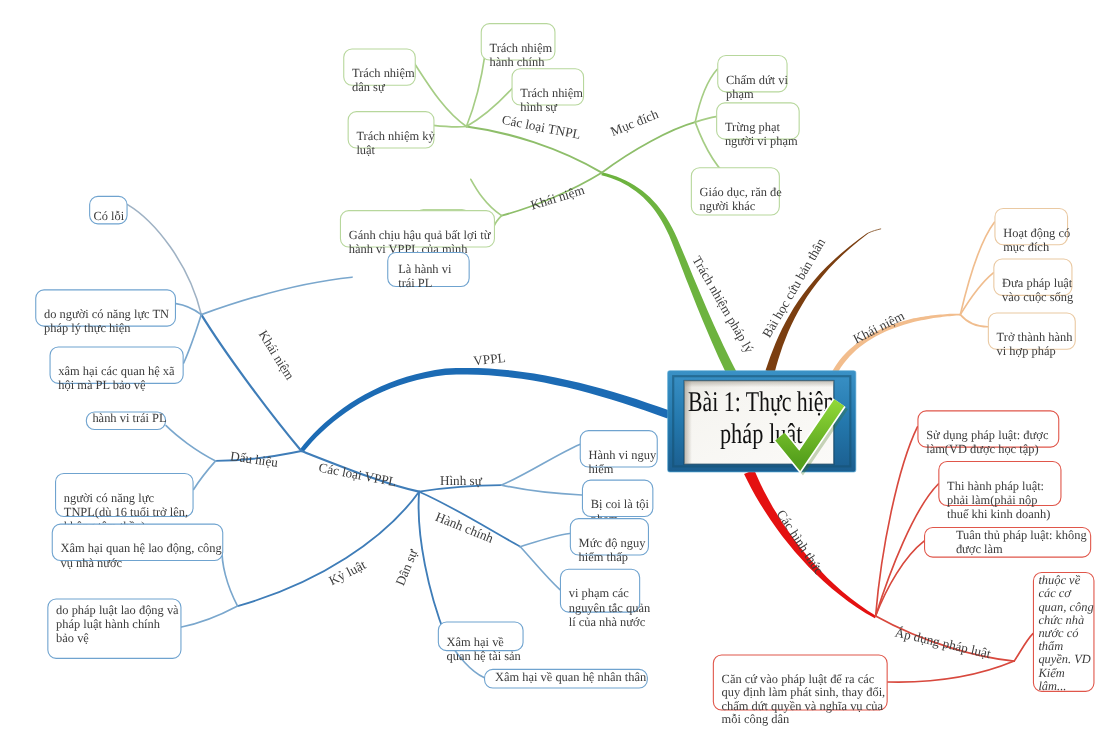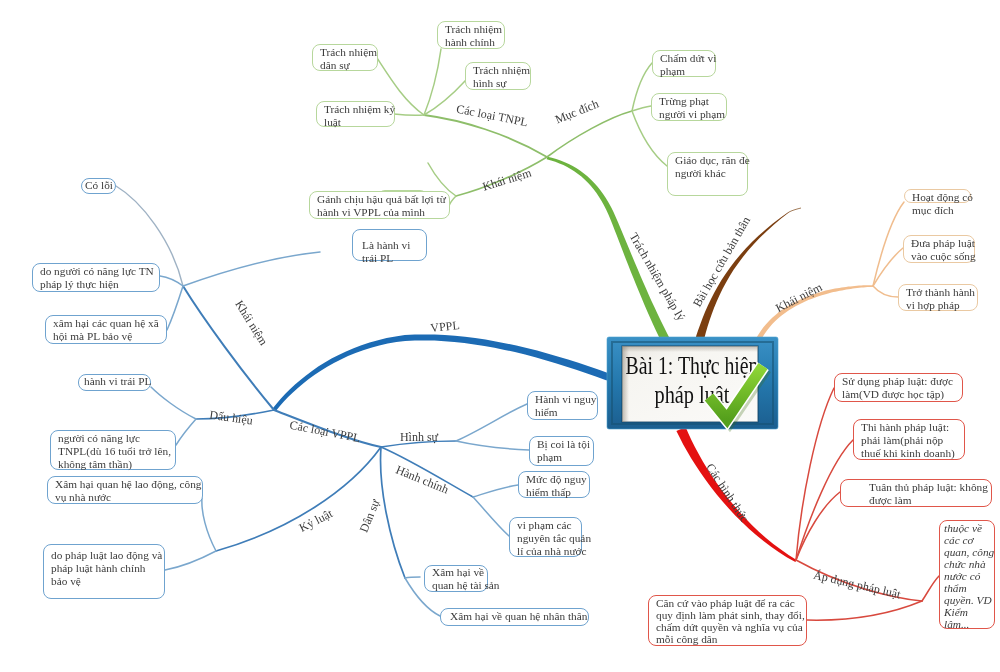--- a/index.html
+++ b/index.html
@@ -1,16 +1,16 @@
 <!DOCTYPE html>
 <html><head><meta charset="utf-8">
 <style>
 html,body{margin:0;padding:0;}
 body{width:1000px;height:672px;position:relative;background:#ffffff;overflow:hidden;font-family:"Liberation Serif",serif;}
-.nb{position:absolute;box-sizing:border-box;background:#fff;border:1.6px solid;border-radius:8px;font-size:11.3px;line-height:13px;color:#3b3b3b;padding:1px 7px;white-space:nowrap;}
+.nb{position:absolute;box-sizing:border-box;background:#fff;border:1.6px solid;border-radius:8px;font-size:11.3px;line-height:13px;color:#3b3b3b;padding:16px 7px;white-space:nowrap;}
 .lb{position:absolute;color:#3d3d3d;white-space:nowrap;}
 </style></head>
 <body>
 <svg width="1000" height="672" viewBox="0 0 1000 672" style="position:absolute;left:0;top:0">
     <path d="M670.0,338.9 L666.8,332.8 L663.7,326.6 L660.6,320.3 L657.6,314.0 L654.6,307.6 L651.6,301.2 L648.7,294.7 L645.9,288.3 L643.0,281.8 L640.3,275.5 L637.6,269.1 L634.9,262.8 L632.3,256.6 L629.8,250.6 L627.3,244.6 L624.9,238.7 L622.5,233.0 L620.2,227.5 L617.9,222.1 L615.7,216.9 L613.4,211.8 L611.0,207.0 L608.5,202.4 L605.8,198.0 L603.1,193.9 L600.2,189.9 L597.2,186.2 L594.0,182.7 L590.8,179.4 L587.4,176.3 L583.9,173.4 L580.3,170.8 L576.6,168.3 L572.7,166.1 L568.8,164.0 L564.7,162.2 L560.5,160.5 L556.2,159.1 L551.8,157.8 L547.3,156.7 L546.7,159.3 L551.1,160.5 L555.3,161.8 L559.4,163.4 L563.4,165.1 L567.2,167.1 L571.0,169.2 L574.6,171.5 L578.0,173.9 L581.4,176.6 L584.6,179.4 L587.7,182.5 L590.7,185.7 L593.6,189.2 L596.3,192.8 L598.9,196.7 L601.4,200.7 L603.8,205.0 L606.1,209.5 L608.3,214.2 L610.3,219.1 L612.4,224.3 L614.5,229.7 L616.7,235.3 L618.9,241.1 L621.2,247.0 L623.5,253.1 L625.9,259.2 L628.4,265.5 L630.9,271.9 L633.5,278.3 L636.1,284.8 L638.8,291.3 L641.5,297.8 L644.3,304.4 L647.1,310.9 L650.0,317.5 L652.9,324.0 L655.9,330.4 L658.9,336.8 L662.0,343.1 Z" fill="#6db33f"></path>
     <path d="M704.1,339.2 L705.7,333.0 L707.5,326.8 L709.5,320.6 L711.6,314.4 L714.0,308.1 L716.6,301.7 L719.4,295.4 L722.5,289.0 L725.9,282.7 L729.6,276.3 L733.6,269.8 L738.1,263.4 L742.9,257.0 L748.1,250.6 L753.7,244.2 L759.8,237.8 L766.4,231.4 L773.5,225.0 L781.1,218.6 L789.2,212.3 L788.8,211.7 L780.4,217.7 L772.5,223.8 L765.1,229.9 L758.2,236.1 L751.7,242.3 L745.7,248.5 L740.2,254.8 L735.0,261.1 L730.1,267.4 L725.7,273.7 L721.5,280.1 L717.7,286.5 L714.2,292.8 L710.9,299.2 L707.9,305.5 L705.1,311.8 L702.6,318.1 L700.2,324.4 L698.0,330.6 L695.9,336.8 Z" fill="#7b3e10"></path>
     <path d="M789,212 C793,210 797,209 801,208" stroke="#8a5a30" stroke-width="0.8" fill="none"></path>
     <path d="M676.4,431.0 L679.7,437.6 L683.2,444.4 L687.1,451.3 L691.3,458.4 L695.8,465.5 L700.6,472.7 L705.7,480.0 L711.0,487.2 L716.7,494.4 L722.6,501.5 L728.8,508.5 L735.2,515.4 L741.9,522.1 L748.9,528.7 L756.1,535.0 L763.5,541.0 L771.1,546.8 L779.0,552.3 L787.1,557.4 L795.4,562.1 L796.6,559.9 L788.6,554.9 L780.9,549.6 L773.3,543.9 L766.0,537.9 L758.9,531.7 L752.1,525.2 L745.6,518.5 L739.2,511.7 L733.2,504.6 L727.4,497.5 L721.9,490.3 L716.7,483.0 L711.7,475.8 L707.1,468.5 L702.7,461.3 L698.7,454.1 L694.9,447.1 L691.5,440.2 L688.4,433.5 L685.6,427.0 Z" fill="#e41111"></path>
     <path d="M609.3,373.5 L599.0,369.8 L588.7,366.3 L578.4,362.8 L568.1,359.6 L557.7,356.4 L547.4,353.4 L537.1,350.6 L526.7,348.0 L516.4,345.6 L506.1,343.4 L495.8,341.4 L485.5,339.6 L475.2,338.1 L465.0,336.8 L454.9,335.8 L444.7,335.1 L434.7,334.6 L424.7,334.5 L414.7,334.6 L404.8,335.1 L395.5,336.4 L386.6,338.1 L378.0,340.2 L369.6,342.5 L361.4,345.2 L353.6,348.2 L346.0,351.4 L338.6,354.9 L331.5,358.6 L324.8,362.5 L318.2,366.6 L312.0,370.9 L306.0,375.4 L300.4,379.9 L295.0,384.6 L289.9,389.3 L285.1,394.1 L280.5,399.0 L276.3,403.9 L272.4,408.8 L275.6,411.2 L279.5,406.5 L283.6,401.8 L288.1,397.1 L292.9,392.5 L297.9,387.9 L303.2,383.4 L308.8,379.0 L314.7,374.8 L320.8,370.7 L327.2,366.7 L333.9,363.0 L340.9,359.4 L348.0,356.1 L355.5,353.0 L363.2,350.2 L371.1,347.7 L379.3,345.5 L387.7,343.6 L396.4,342.0 L405.2,340.9 L414.9,340.5 L424.6,340.4 L434.5,340.6 L444.4,341.2 L454.3,342.0 L464.3,343.1 L474.3,344.4 L484.4,346.0 L494.5,347.8 L504.7,349.9 L514.9,352.1 L525.1,354.6 L535.3,357.3 L545.5,360.2 L555.7,363.2 L565.9,366.4 L576.2,369.7 L586.4,373.2 L596.5,376.8 L606.7,380.5 Z" fill="#1c6bb4"></path>
     <path d="M760.2,341.2 L762.3,337.5 L764.5,333.9 L767.0,330.5 L769.6,327.2 L772.3,324.1 L775.3,321.1 L778.3,318.2 L781.6,315.5 L785.0,312.9 L788.5,310.5 L792.2,308.2 L796.0,306.0 L800.0,303.9 L804.1,301.9 L808.3,300.1 L812.7,298.4 L817.2,296.8 L821.8,295.3 L826.5,293.9 L831.4,292.6 L833.4,292.1 L835.6,291.7 L837.7,291.2 L839.8,290.8 L842.0,290.4 L844.2,290.0 L846.4,289.6 L848.6,289.2 L850.7,288.9 L852.9,288.6 L855.0,288.3 L857.2,288.0 L859.3,287.8 L861.4,287.6 L863.4,287.4 L865.4,287.2 L867.4,287.1 L869.3,286.9 L871.2,286.9 L873.0,286.8 L873.0,285.2 L871.2,285.2 L869.3,285.2 L867.3,285.2 L865.3,285.3 L863.3,285.3 L861.2,285.5 L859.1,285.6 L856.9,285.8 L854.8,285.9 L852.6,286.2 L850.4,286.4 L848.2,286.6 L846.0,286.9 L843.8,287.2 L841.5,287.5 L839.3,287.9 L837.1,288.2 L835.0,288.6 L832.8,289.0 L830.6,289.4 L825.7,290.6 L820.8,292.0 L816.1,293.4 L811.5,295.0 L806.9,296.6 L802.6,298.5 L798.3,300.4 L794.1,302.5 L790.1,304.7 L786.2,307.0 L782.5,309.5 L778.9,312.1 L775.5,314.9 L772.2,317.8 L769.0,320.9 L766.0,324.2 L763.2,327.6 L760.6,331.2 L758.1,334.9 L755.8,338.8 Z" fill="#f2bd8d"></path>
@@ -92,36 +92,36 @@
 <polyline points="709,397 727,419 763,366" fill="none" stroke="#3c7012" stroke-width="13" stroke-opacity="0.28" transform="translate(2.5,2.5)"></polyline>
 <polyline points="709,397 727,419 763,366" fill="none" stroke="#ffffff" stroke-width="14"></polyline>
 <polyline points="709,397 727,419 763,366" fill="none" stroke="url(#chk)" stroke-width="11"></polyline>
 </svg>
 <div class="nb" style="left:312px;top:44px;width:66px;height:27px;border-color:#b7d79c;">Trách nhiệm<br>dân sự</div>
 <div class="nb" style="left:437px;top:21px;width:68px;height:28px;border-color:#b7d79c;">Trách nhiệm<br>hành chính</div>
 <div class="nb" style="left:465px;top:62px;width:66px;height:28px;border-color:#b7d79c;">Trách nhiệm<br>hình sự</div>
 <div class="nb" style="left:316px;top:101px;width:79px;height:26px;border-color:#b7d79c;">Trách nhiệm kỷ<br>luật</div>
 <div class="nb" style="left:652px;top:50px;width:64px;height:27px;border-color:#b7d79c;">Chấm dứt vi<br>phạm</div>
 <div class="nb" style="left:651px;top:93px;width:76px;height:28px;border-color:#b7d79c;">Trừng phạt<br>người vi phạm</div>
-<div class="nb" style="left:667px;top:152px;width:81px;height:44px;border-color:#b7d79c;">Giáo dục, răn đe<br>người khác</div>
+<div class="nb" style="left:628px;top:152px;width:81px;height:44px;border-color:#b7d79c;">Giáo dục, răn đe<br>người khác</div>
 <div class="nb" style="left:377px;top:152px;width:51px;height:19px;border-color:#b7d79c;margin-top:38px;">Nghĩa vụ</div>
 <div class="nb" style="left:309px;top:191px;width:141px;height:28px;border-color:#b7d79c;">Gánh chịu hậu quả bất lợi từ<br>hành vi VPPL của mình</div>
-<div class="nb" style="left:81px;top:178px;width:35px;height:16px;border-color:#6fa3cf;padding:0px 3px;">Có lỗi</div>
+<div class="nb" style="left:81px;top:178px;width:35px;height:16px;border-color:#6fa3cf;padding:12px 3px;">Có lỗi</div>
 <div class="nb" style="left:32px;top:263px;width:128px;height:29px;border-color:#6fa3cf;">do người có năng lực TN<br>pháp lý thực hiện</div>
 <div class="nb" style="left:45px;top:315px;width:122px;height:29px;border-color:#6fa3cf;">xâm hại các quan hệ xã<br>hội mà PL bảo vệ</div>
 <div class="nb" style="left:320px;top:229px;width:75px;height:32px;border-color:#6fa3cf;padding:9px 9px;margin-left:32px;">Là hành vi<br>trái PL</div>
 <div class="nb" style="left:78px;top:374px;width:73px;height:17px;border-color:#6fa3cf;padding:0px 5px;">hành vi trái PL</div>
 <div class="nb" style="left:50px;top:430px;width:126px;height:40px;border-color:#6fa3cf;">người có năng lực<br>TNPL(dù 16 tuổi trở lên,<br>không tâm thần)</div>
 <div class="nb" style="left:47px;top:476px;width:156px;height:28px;border-color:#6fa3cf;">Xâm hại quan hệ lao động, công<br>vụ nhà nước</div>
 <div class="nb" style="left:43px;top:544px;width:122px;height:55px;border-color:#6fa3cf;padding:4px 7px;">do pháp luật lao động và<br>pháp luật hành chính<br>bảo vệ</div>
 <div class="nb" style="left:527px;top:391px;width:71px;height:29px;border-color:#6fa3cf;">Hành vi nguy<br>hiểm</div>
 <div class="nb" style="left:529px;top:436px;width:65px;height:30px;border-color:#6fa3cf;">Bị coi là tội<br>phạm</div>
 <div class="nb" style="left:518px;top:471px;width:72px;height:27px;border-color:#6fa3cf;">Mức độ nguy<br>hiểm thấp</div>
 <div class="nb" style="left:509px;top:517px;width:73px;height:40px;border-color:#6fa3cf;">vi phạm các<br>nguyên tắc quản<br>lí của nhà nước</div>
-<div class="nb" style="left:424px;top:565px;width:64px;height:27px;border-color:#6fa3cf;padding:0px 7px;">Xâm hại về<br>quan hệ tài sản</div>
+<div class="nb" style="left:398px;top:565px;width:78px;height:27px;border-color:#6fa3cf;padding:12px 7px;">Xâm hại về<br>quan hệ tài sản</div>
 <div class="nb" style="left:440px;top:608px;width:149px;height:18px;border-color:#6fa3cf;padding:1px 9px;">Xâm hại về quan hệ nhân thân</div>
 <div class="nb" style="left:834px;top:373px;width:129px;height:29px;border-color:#e0564a;">Sử dụng pháp luật: được<br>làm(VD được học tập)</div>
 <div class="nb" style="left:853px;top:419px;width:112px;height:41px;border-color:#e0564a;">Thi hành pháp luật:<br>phải làm(phải nộp<br>thuế khi kinh doanh)</div>
 <div class="nb" style="left:840px;top:479px;width:152px;height:28px;border-color:#e0564a;padding:1px 28px;">Tuân thủ pháp luật: không<br>được làm</div>
 <div class="nb" style="left:939px;top:520px;width:56px;height:109px;border-color:#e0564a;padding:1px 4px;line-height:12px;font-style:italic;">thuộc về<br>các cơ<br>quan, công<br>chức nhà<br>nước có<br>thẩm<br>quyền. VD<br>Kiểm<br>lâm...</div>
 <div class="nb" style="left:648px;top:595px;width:159px;height:51px;border-color:#e0564a;line-height:12px;">Căn cứ vào pháp luật để ra các<br>quy định làm phát sinh, thay đổi,<br>chấm dứt quyền và nghĩa vụ của<br>mỗi công dân</div>
 <div class="nb" style="left:904px;top:189px;width:67px;height:14px;border-color:#eac9a2;">Hoạt động có<br>mục đích</div>
 <div class="nb" style="left:903px;top:235px;width:72px;height:28px;border-color:#eac9a2;">Đưa pháp luật<br>vào cuộc sống</div>
 <div class="nb" style="left:898px;top:284px;width:80px;height:27px;border-color:#eac9a2;">Trở thành hành<br>vi hợp pháp</div>
 <div class="lb" style="left:492px;top:116px;font-size:12.0px;transform:translate(-50%,-50%) rotate(11deg);">Các loại TNPL</div>

